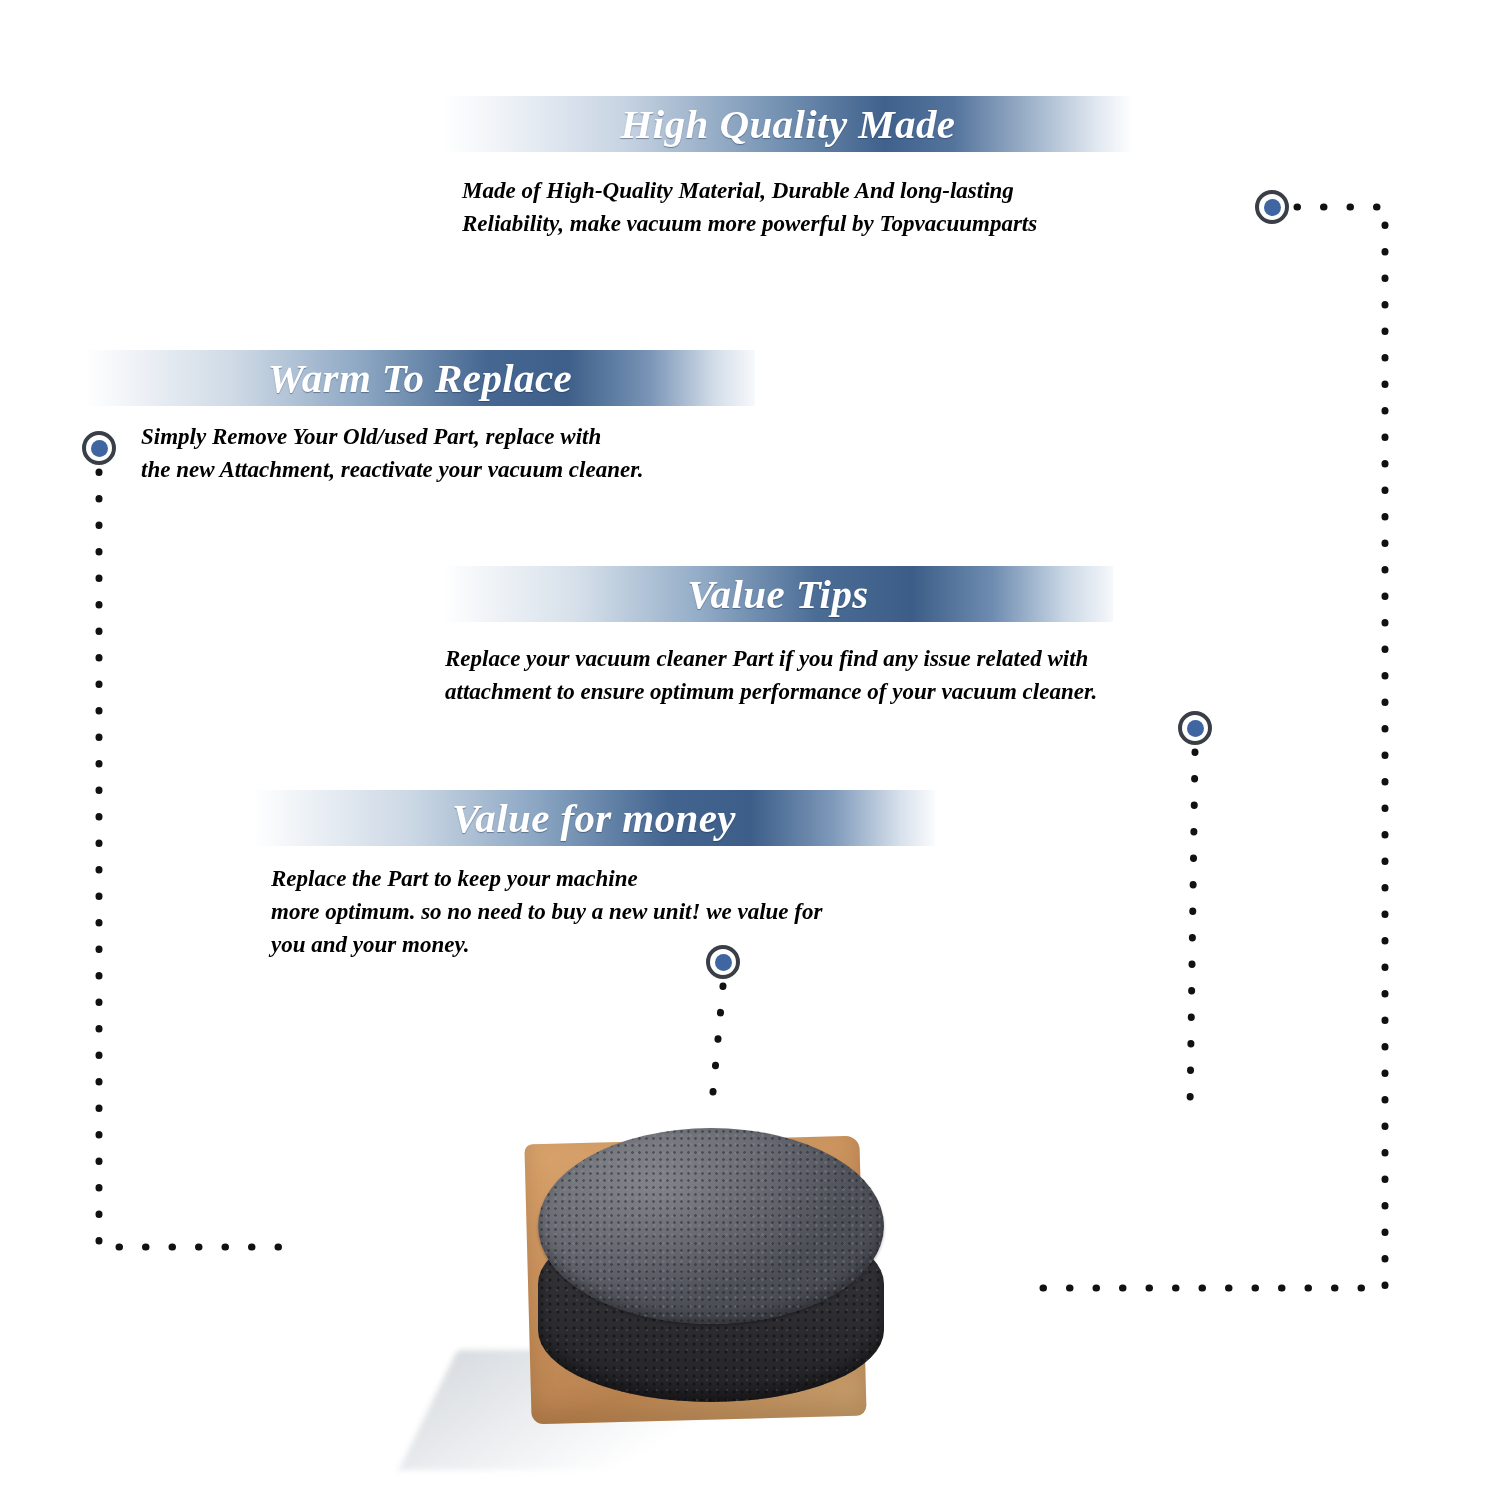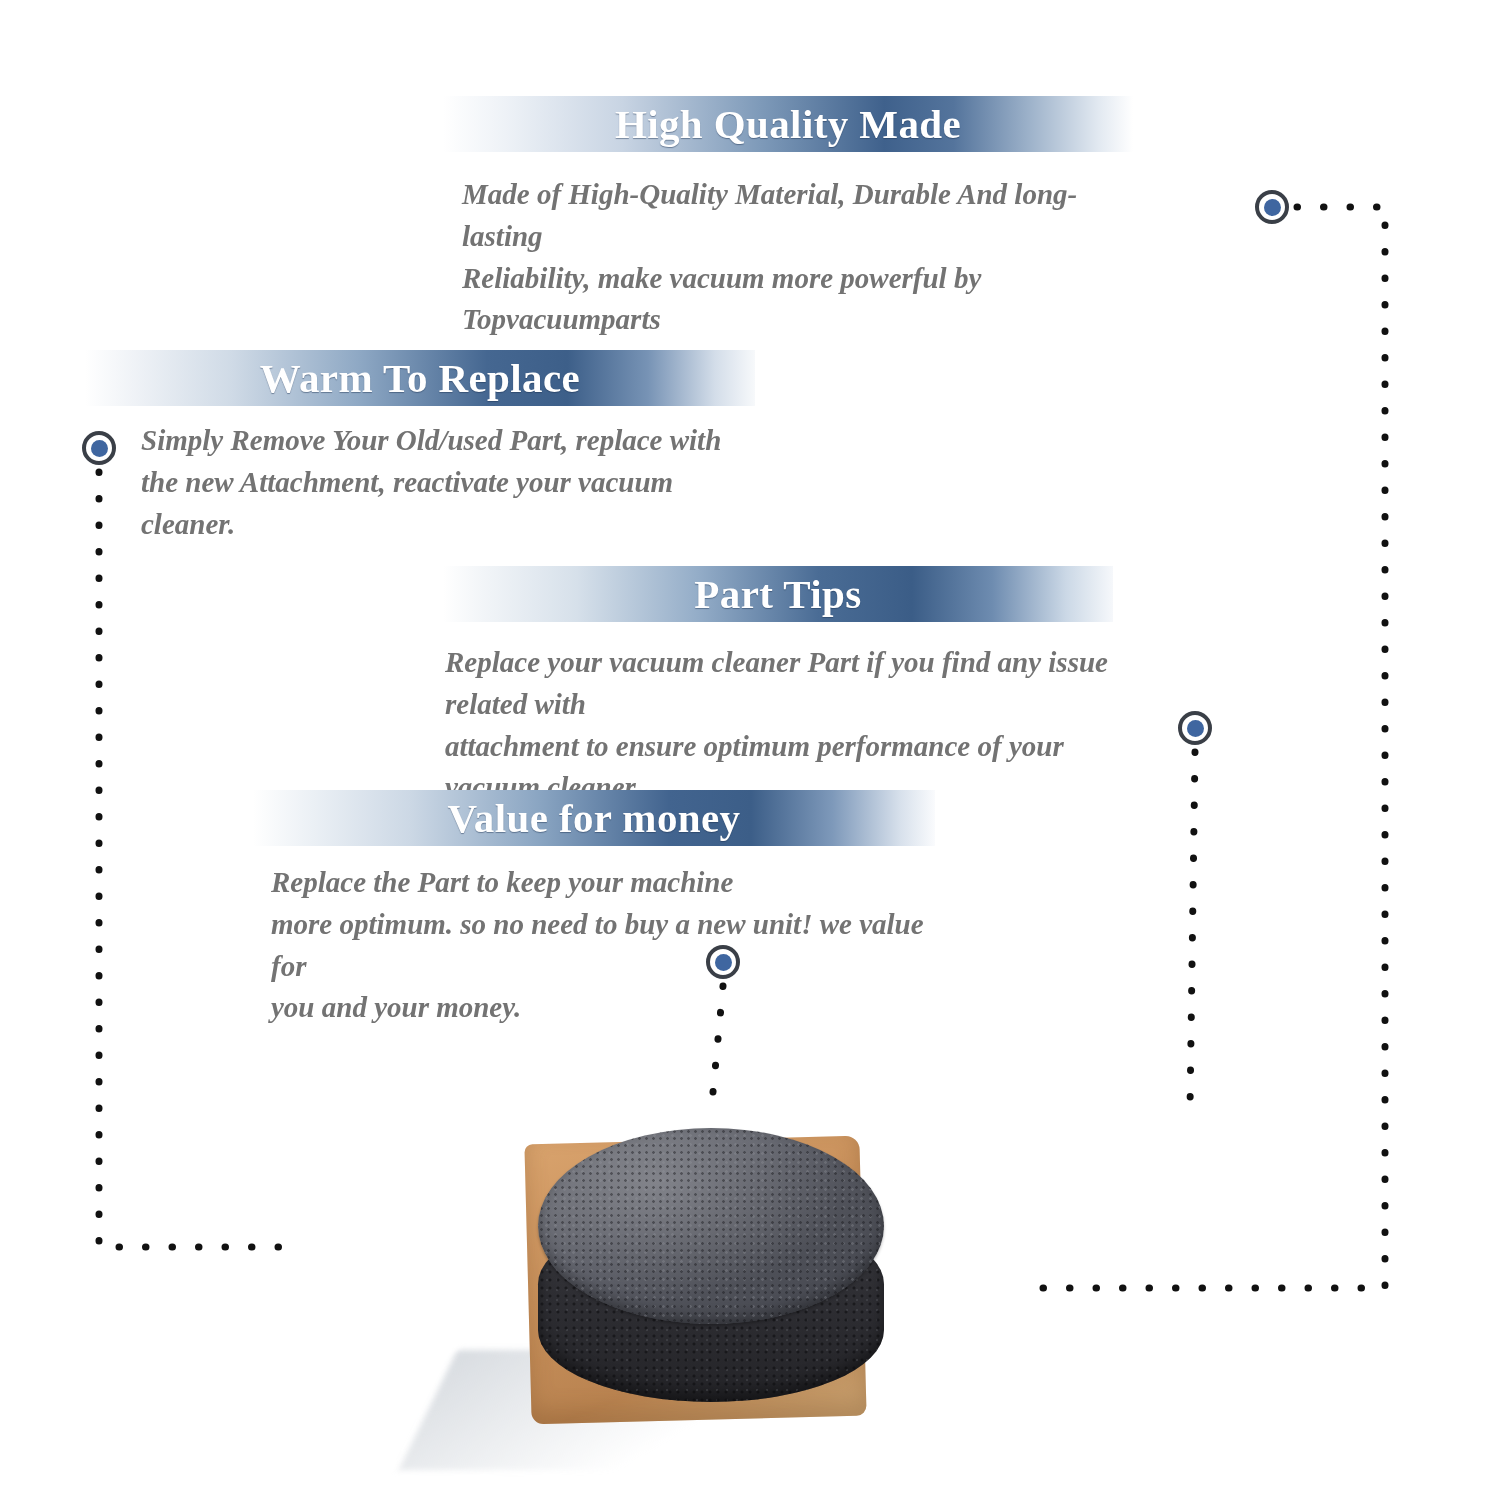--- a/index.html
+++ b/index.html
@@ -43,30 +43,31 @@
     position: relative;
     height: 56px;
     display: flex;
     align-items: center;
     justify-content: center;
   }
   .banner-title {
     position: relative;
     color: #ffffff;
     font-weight: bold;
+    font-style: italic;
     font-size: 41px;
     letter-spacing: 0.4px;
     white-space: nowrap;
     text-shadow: 0 1px 1px rgba(25,45,75,.45);
   }
   .body-text {
-    color: #737373;
+    color: #000000;
     font-weight: bold;
     font-style: italic;
-    font-size: 29px;
+    font-size: 23px;
     line-height: 1.44;
     white-space: pre-line;
   }
 
   
   .bg-hq {
     background: linear-gradient(to right,
       #ffffff 0%, #eef2f7 9%, #c8d4e3 26%, #7e9ab9 46%,
       #3f618c 64%, #54749c 74%, #9db2ca 85%, #e2e9f1 95%, #ffffff 100%);
   }
@@ -205,21 +206,21 @@
   <div class="feature" style="left:85px; top:350px; width:670px;">
     <div class="banner bg-etr">
       <span class="banner-title">Warm To Replace</span>
     </div>
     <div class="body-text" style="margin-top:14px; margin-left:56px;">Simply Remove Your Old/used Part, replace with
 the new Attachment, reactivate your vacuum cleaner.</div>
   </div>
 
   <div class="feature" style="left:443px; top:566px; width:670px;">
     <div class="banner bg-wt">
-      <span class="banner-title">Part Tips</span>
+      <span class="banner-title">Value Tips</span>
     </div>
     <div class="body-text" style="margin-top:20px; margin-left:2px;">Replace your vacuum cleaner Part if you find any issue related with
  attachment to ensure optimum performance of your vacuum cleaner.</div>
   </div>
 
   <div class="feature" style="left:253px; top:790px; width:682px;">
     <div class="banner bg-vfm">
       <span class="banner-title">Value for money</span>
     </div>
     <div class="body-text" style="margin-top:16px; margin-left:18px;font-style:italic;">Replace the Part to keep your machine

